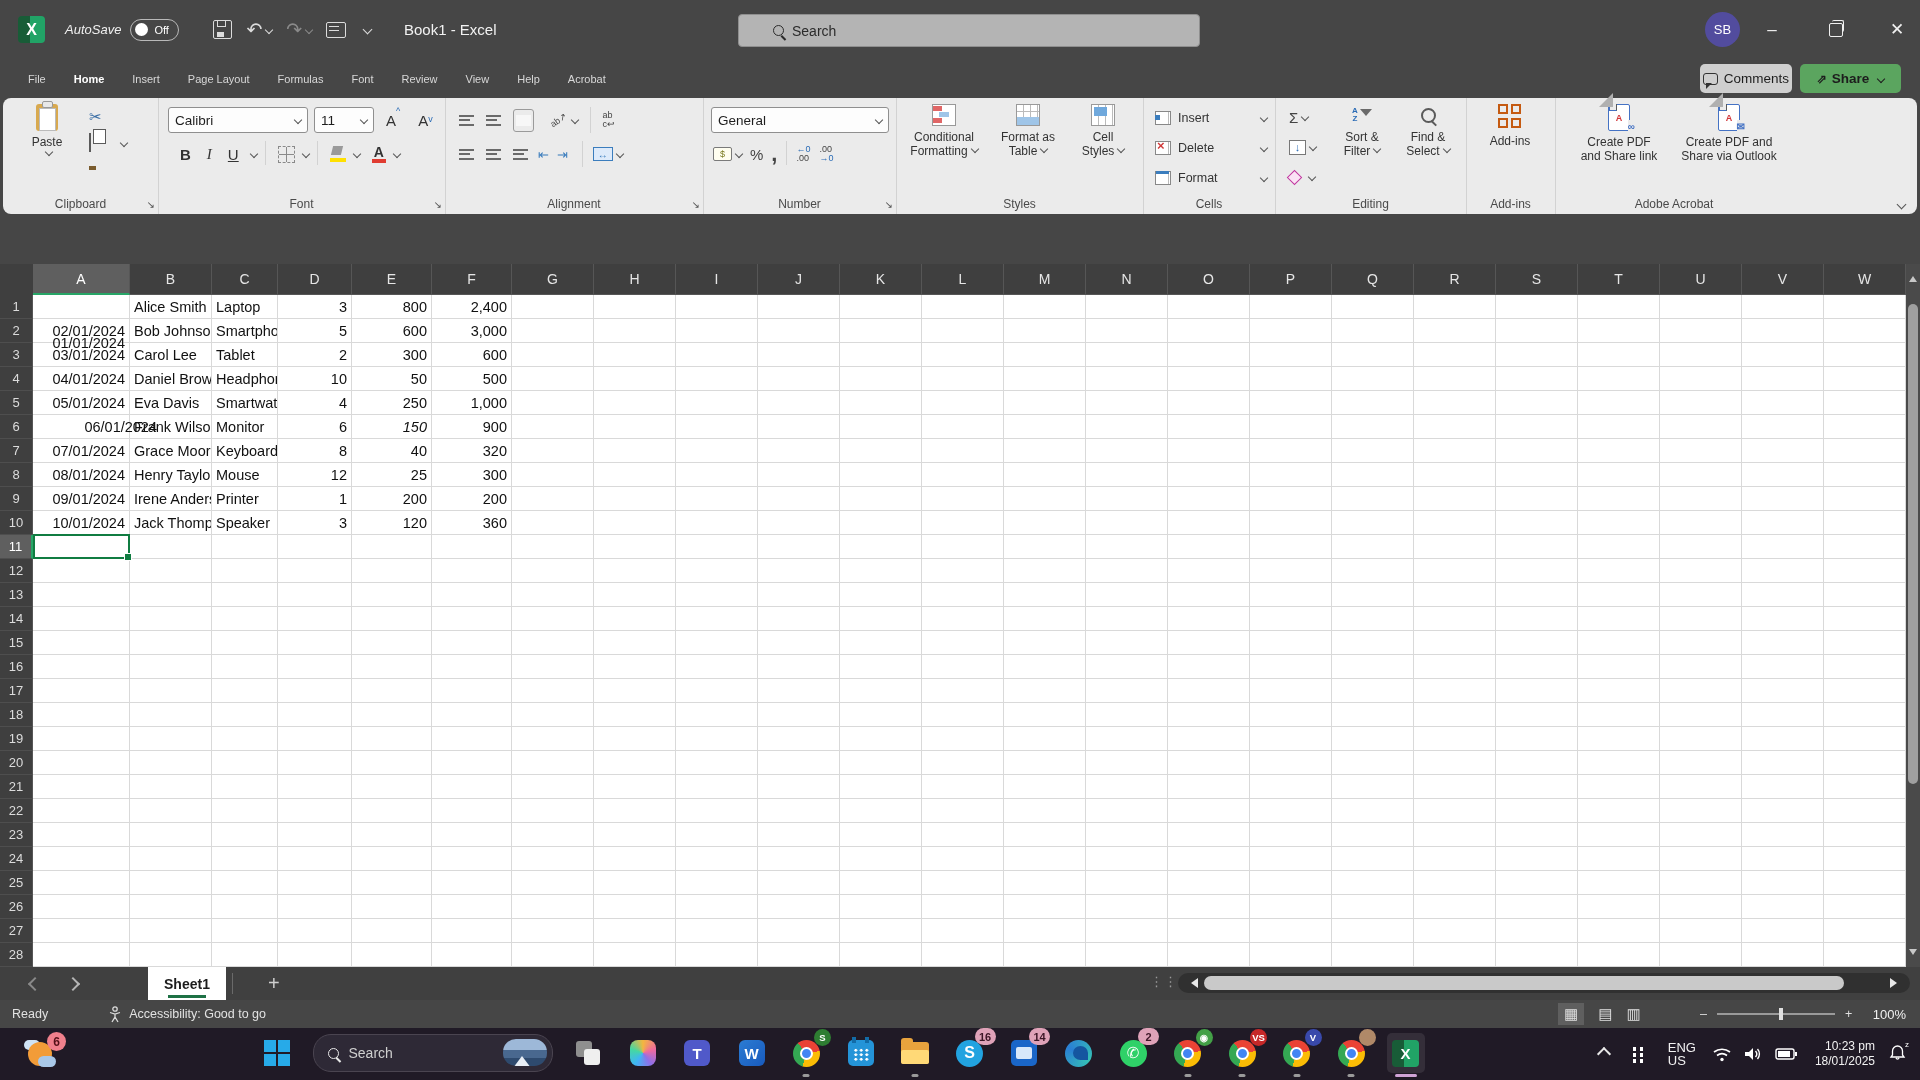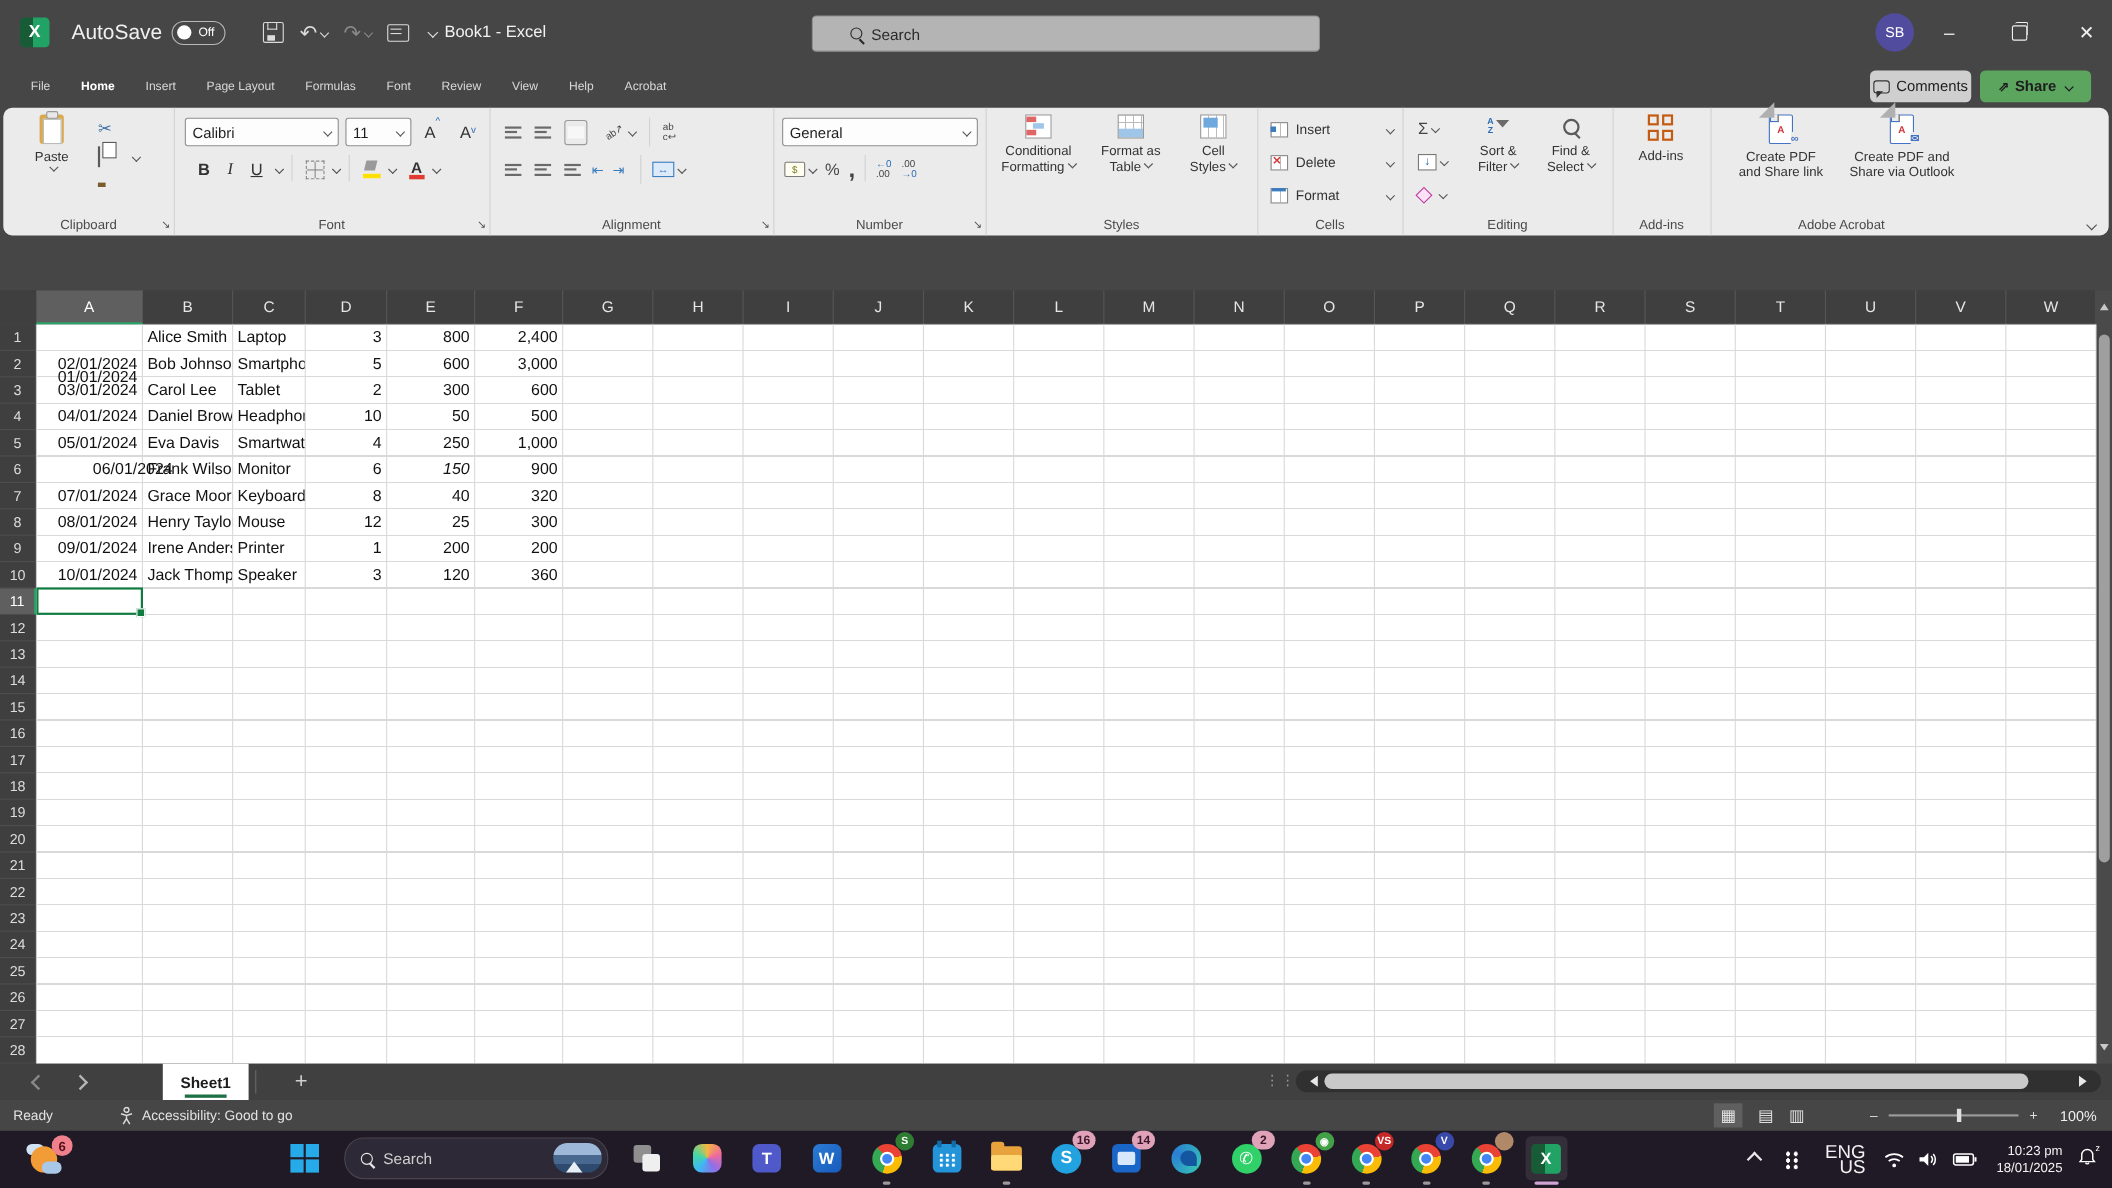--- a/index.html
+++ b/index.html
@@ -9,21 +9,21 @@
   .chv{display:inline-block;width:6px;height:6px;border-right:1.5px solid currentColor;
        border-bottom:1.5px solid currentColor;transform:rotate(45deg);margin-left:4px;vertical-align:3px;}
   .chv.up{transform:rotate(-135deg);vertical-align:-1px;}
   .chv.sm{width:5px;height:5px;}
 
   
   .titlebar{position:absolute;left:0;top:0;width:1920px;height:59px;background:#464646;
             display:flex;align-items:center;color:#e8e8e8;}
   .xl-logo{width:27px;height:27px;margin-left:18px;border-radius:4px;background:linear-gradient(90deg,#185c37 0 45%,#21a366 45%);
            color:#fff;font-weight:bold;font-size:16px;display:flex;align-items:center;justify-content:center;}
-  .autosave{margin-left:20px;font-size:19px;color:#f0f0f0;}
+  .autosave{margin-left:20px;font-size:13px;color:#f0f0f0;font-style:italic;}
   .toggle{margin-left:9px;width:47px;height:20px;border:1.5px solid #b9b9b9;border-radius:11px;
           display:flex;align-items:center;color:#fff;font-size:11px;}
   .knob{width:13px;height:13px;border-radius:50%;background:#fff;margin:0 6px 0 4px;}
   .qat{display:flex;align-items:center;gap:14px;margin-left:18px;color:#dcdcdc;font-size:19px;}
   .qat .dis{color:#8a8a8a;}
   .floppy{width:17px;height:17px;border:1.7px solid #dcdcdc;border-radius:2px;position:relative;}
   .floppy:before{content:"";position:absolute;left:3px;top:0;width:7px;height:5px;border:1.5px solid #dcdcdc;border-top:none;}
   .floppy:after{content:"";position:absolute;left:3px;bottom:1px;width:7px;height:5px;background:#dcdcdc;}
   .panel-ic{width:18px;height:14px;border:1.6px solid #dcdcdc;border-radius:2px;position:relative;}
   .panel-ic:before{content:"";position:absolute;left:2px;top:3px;width:10px;height:1.6px;background:#dcdcdc;box-shadow:0 4px 0 #dcdcdc;}
@@ -246,21 +246,21 @@
   .mailapp:after{content:"";position:absolute;left:5px;top:7px;width:16px;height:12px;background:#d8e8fa;border-radius:2px;}
   .edge{width:27px;height:27px;border-radius:50%;background:conic-gradient(from 120deg,#35c1b5,#2a7fd4,#35c1b5);position:relative;}
   .edge:after{content:"";position:absolute;inset:6px 4px 7px 8px;border-radius:50% 50% 0 50%;background:#1556a0;}
   .whatsapp{width:27px;height:27px;border-radius:50%;background:#2fd168;color:#fff;font-size:15px;
             display:flex;align-items:center;justify-content:center;}
   .excel-tk{width:27px;height:27px;border-radius:4px;background:linear-gradient(90deg,#185c37 0 45%,#21a366 45%);
             color:#fff;font-weight:bold;font-size:15px;display:flex;align-items:center;justify-content:center;}
   .tray{position:absolute;right:0;top:1028px;height:52px;display:flex;align-items:center;color:#fff;}
   .tray-chv{width:8px;height:8px;border-right:2px solid #e8e8e8;border-bottom:2px solid #e8e8e8;transform:rotate(-135deg);}
   .dropbox{width:15px;height:17px;background:radial-gradient(circle 2px,#fff 1.9px,transparent 2px) 0 0/7px 6px;}
-  .lang{font-size:17px;line-height:13px;text-align:right;color:#f2f2f2;}
+  .lang{font-size:13px;line-height:13px;text-align:left;color:#f2f2f2;}
   .clock{font-size:12px;line-height:15px;text-align:right;color:#f2f2f2;}
   .bellz{position:relative;}
   .bellz .z{position:absolute;right:-3px;top:-4px;font-size:8px;color:#fff;}
 </style>
 </head>
 <body>
 
 <div class="screen">
 
   <div class="titlebar">

